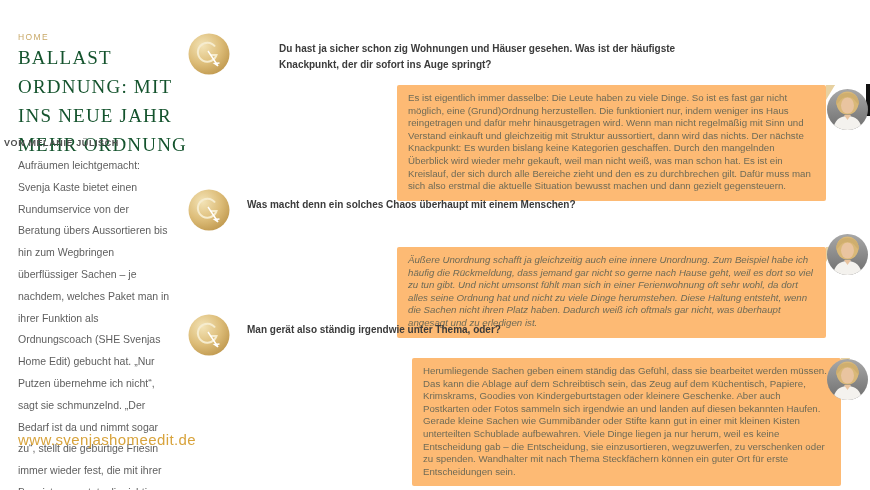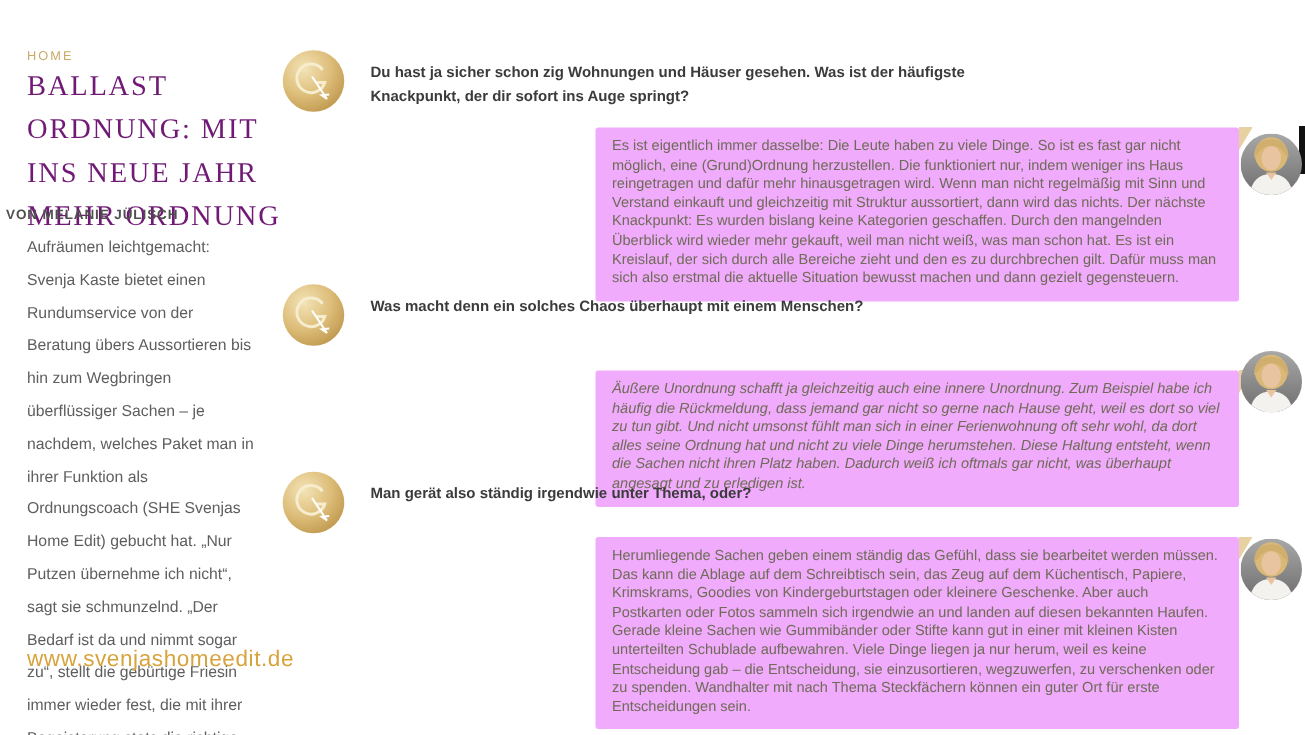--- a/index.html
+++ b/index.html
@@ -14,21 +14,21 @@
   
   .kicker{
     left:18px;top:32px;
     font-size:8.5px;font-weight:normal;letter-spacing:1.4px;
     color:#c9a968;cursor:pointer;
   }
   .title{
     left:18px;top:43px;width:176px;margin:0;
     font-family:"Liberation Serif", serif;font-weight:normal;
     font-size:19px;line-height:29px;letter-spacing:1.2px;
-    color:#701a75;
+    color:#14532d;
   }
   .title span{display:block;}
   .byline{
     left:4px;top:138px;
     font-size:9px;font-weight:bold;letter-spacing:.6px;color:#4f4f4f;
   }
   .intro{
     left:18px;top:155px;width:153px;margin:0;
     font-size:10.5px;line-height:21.8px;color:#5e5e5e;
   }
@@ -41,43 +41,43 @@
   
   .logo-circle{width:42px;height:42px;}
   .logo1{left:188px;top:33px;}
   .logo2{left:188px;top:189px;}
   .logo3{left:188px;top:314px;}
 
   .question{
     left:247px;width:424px;margin:0;
     font-size:10px;font-weight:bold;line-height:15.5px;color:#3b3b3b;
   }
-  .q1{top:41px;}
+  .q1{top:41px;margin-left:32px;}
   .q2{top:197px;}
   .q3{top:322px;}
 
   .bubble{
     left:397px;width:429px;box-sizing:border-box;
-    background:#f0abfc;border-radius:2px;
+    background:#fdba74;border-radius:2px;
     padding:7px 12px 8px 11px;
   }
   .bubble p{
     margin:0;font-size:9.7px;line-height:12.6px;color:#6f6b57;
   }
   .bubble::after{ 
     content:"";position:absolute;top:0;right:-9px;width:0;height:0;
     border-top:15px solid #e7d1a1;border-right:9px solid transparent;
   }
   .bubble::before{ 
     content:"";position:absolute;top:0;right:-9px;width:0;height:0;
     border-top:5px solid #c2a468;border-right:9px solid transparent;
   }
   .b1{top:85px;}
   .b2{top:247px;font-style:italic;}
-  .b3{top:358px;}
+  .b3{top:358px;margin-left:15px;}
 
   .avatar{width:41px;height:41px;border-radius:50%;overflow:hidden;z-index:3;}
   .av1{left:827px;top:89px;}
   .av2{left:827px;top:234px;}
   .av3{left:827px;top:359px;}
 
   .scroll-thumb{
     right:0;top:84px;width:4px;height:32px;background:#111111;
   }
 </style>

